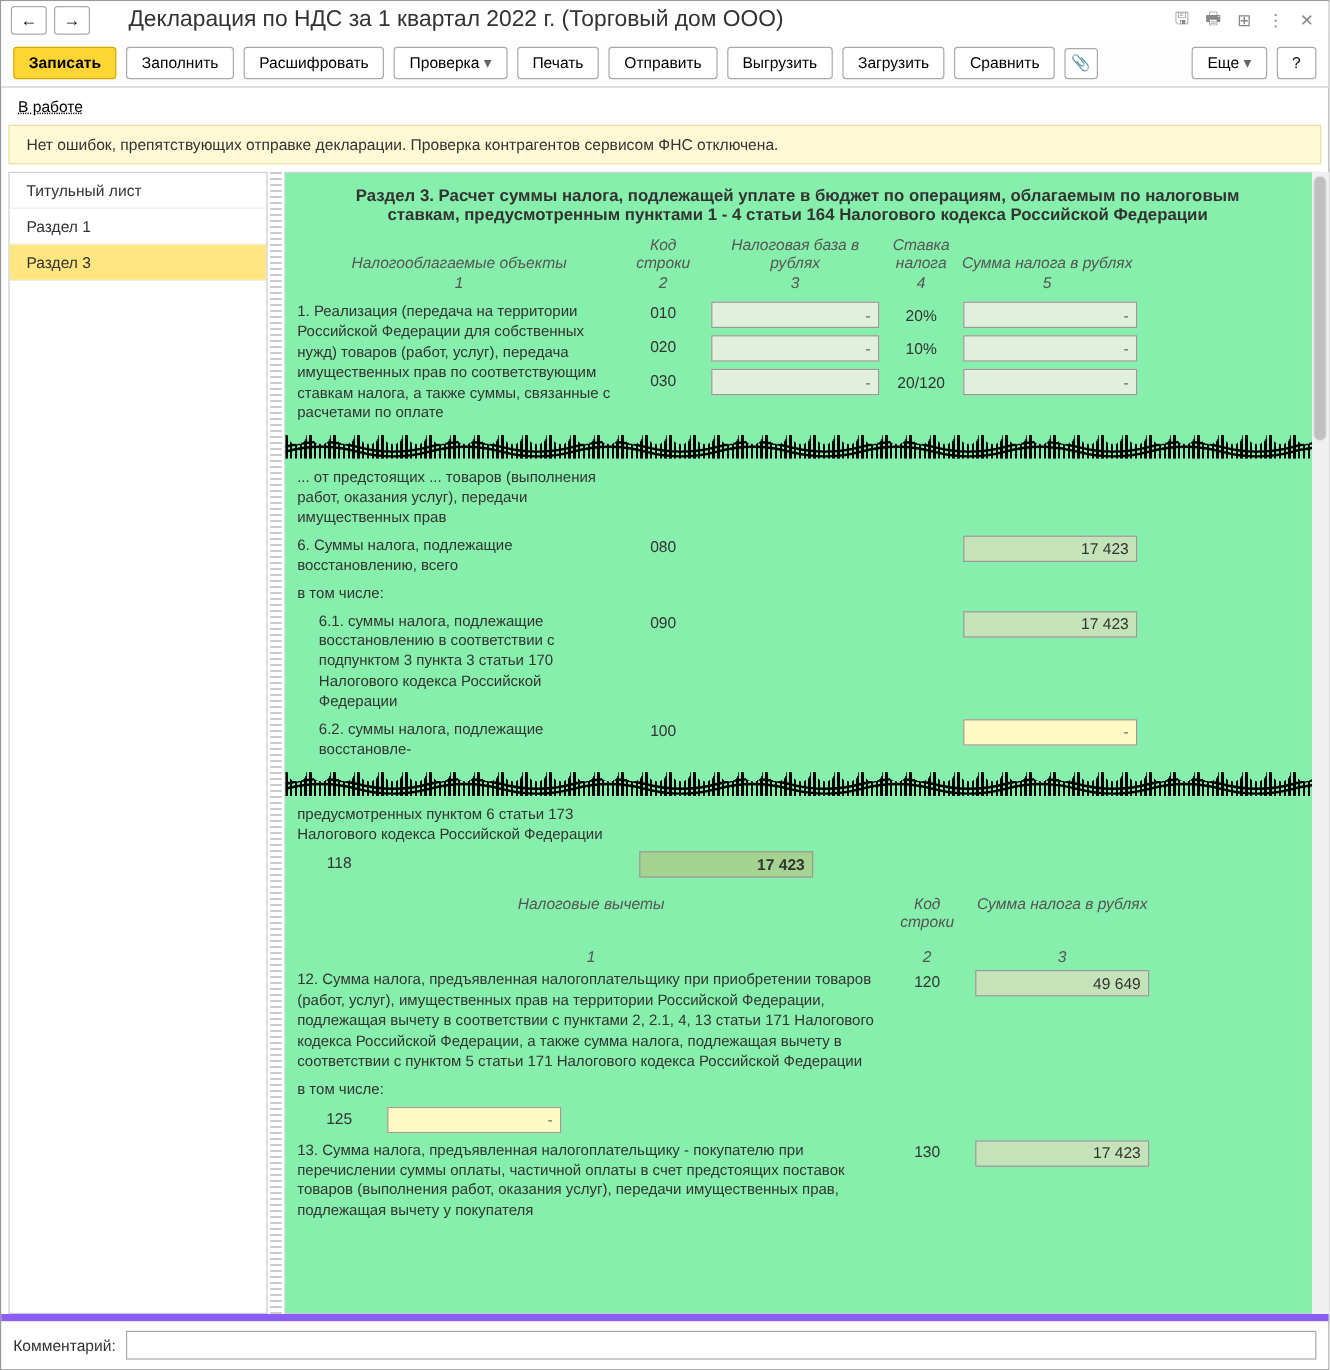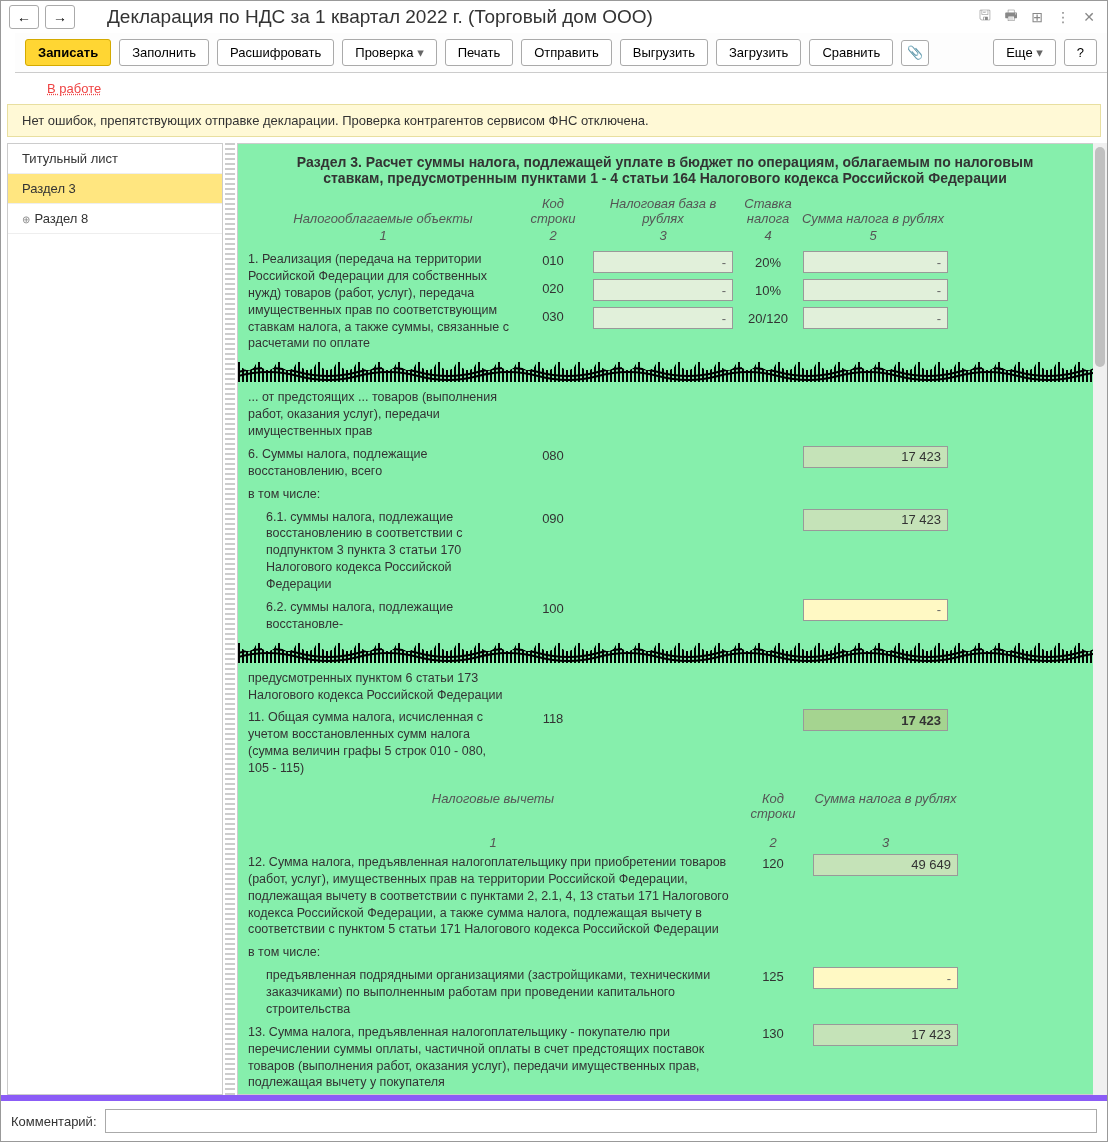--- a/index.html
+++ b/index.html
@@ -6,30 +6,30 @@
 body { font-family: Arial, sans-serif; font-size: 13px; background: #fff; color: #333; }
 .window { width: 1108px; height: 1142px; border: 1px solid #999; display: flex; flex-direction: column; }
 
 
 .titlebar { display: flex; align-items: center; padding: 4px 8px; background: #fff; gap: 6px; }
 .nav-btn { width: 30px; height: 24px; border: 1px solid #aaa; background: #fff; border-radius: 3px; cursor: pointer; display: flex; align-items: center; justify-content: center; font-size: 14px; }
 .title { font-size: 19px; margin-left: 26px; flex: 1; }
 .ticon { width: 20px; height: 20px; display: flex; align-items: center; justify-content: center; color: #888; cursor: pointer; font-size: 14px; }
 
 
-.toolbar { display: flex; align-items: center; padding: 6px 10px; gap: 8px; background: #fdfdfd; border-bottom: 1px solid #ccc; margin-left: 14px; }
+.toolbar { display: flex; align-items: center; padding: 6px 10px; gap: 8px; background: #fdfdfd; border-bottom: 1px solid #ccc; }
 .btn { padding: 5px 12px; border: 1px solid #aaa; background: #fff; border-radius: 3px; cursor: pointer; font-size: 13px; }
 .btn-primary { background: #ffd633; border-color: #d4aa00; font-weight: bold; }
 .spacer { flex: 1; }
 .btn-dd::after { content: " ▾"; color: #666; }
 .attach-btn { width: 28px; height: 26px; border: 1px solid #aaa; background: #fff; border-radius: 3px; display: flex; align-items: center; justify-content: center; }
 
 
 .statuslink { padding: 8px 14px; }
-.statuslink span { text-decoration: underline dotted; color: #ef4444; cursor: pointer; margin-left: 32px; }
+.statuslink span { text-decoration: underline dotted; color: #000000; cursor: pointer; }
 
 
 .infobar { background: #fff9d6; border: 1px solid #e8dfa0; padding: 8px 14px; margin: 0 6px 6px 6px; }
 
 
 .main { flex: 1; display: flex; overflow: hidden; padding: 0 6px; position: relative; }
 .sidebar { width: 216px; border: 1px solid #ccc; background: #fff; overflow-y: auto; }
 .sb-item { padding: 7px 14px; cursor: pointer; border-bottom: 1px solid #eee; }
 .sb-item.active { background: #ffe680; }
 .sb-item .exp { color: #888; margin-right: 4px; font-size: 10px; }
@@ -109,22 +109,22 @@
     <button class="btn">?</button>
   </div>
 
   <div class="statuslink"><span>В работе</span></div>
 
   <div class="infobar">Нет ошибок, препятствующих отправке декларации. Проверка контрагентов сервисом ФНС отключена.</div>
 
   <div class="main">
     <div class="sidebar">
       <div class="sb-item"><span>Титульный лист</span></div>
+      <div class="sb-item"><span>Раздел 1</span></div>
       <div class="sb-item active"><span>Раздел 3</span></div>
-      <div class="sb-item"><span class="exp">⊕</span><span>Раздел 8</span></div>
     </div>
 
     <div class="splitter"></div>
 
     <div class="content">
       <div class="section-title">Раздел 3. Расчет суммы налога, подлежащей уплате в бюджет по операциям, облагаемым по налоговым ставкам, предусмотренным пунктами 1 - 4 статьи 164 Налогового кодекса Российской Федерации</div>
 
       <div class="hdr-row">
         <div class="col-desc">Налогооблагаемые объекты</div>
         <div class="col-code">Код строки</div>
@@ -197,21 +197,20 @@
 
       <svg class="torn" viewBox="0 0 900 20" preserveAspectRatio="none">
           <path d="M0,10 Q30,2 60,10 T120,10 T180,10 T240,10 T300,10 T360,10 T420,10 T480,10 T540,10 T600,10 T660,10 T720,10 T780,10 T840,10 T900,10" stroke="#000" stroke-width="2" fill="none"></path>
           <path d="M0,14 Q30,6 60,14 T120,14 T180,14 T240,14 T300,14 T360,14 T420,14 T480,14 T540,14 T600,14 T660,14 T720,14 T780,14 T840,14 T900,14" stroke="#000" stroke-width="2" fill="none"></path>
         </svg>
 
       <div class="data-row">
           <div class="desc">предусмотренных пунктом 6 статьи 173 Налогового кодекса Российской Федерации</div>
         </div>
       <div class="data-row">
-        <div class="desc">11. Общая сумма налога, исчисленная с учетом восстановленных сумм налога (сумма величин графы 5 строк 010 - 080, 105 - 115)</div>
         <div class="code">118</div>
         <div style="width:210px"></div>
         <div class="cell tax cell-green-d">17 423</div>
       </div>
 
       <div class="subhdr">
         <div class="c1">Налоговые вычеты</div>
         <div class="c2">Код строки</div>
         <div class="c3">Сумма налога в рублях</div>
       </div>
@@ -223,21 +222,20 @@
 
       <div class="data-row">
         <div class="desc wide">12. Сумма налога, предъявленная налогоплательщику при приобретении товаров (работ, услуг), имущественных прав на территории Российской Федерации, подлежащая вычету в соответствии с пунктами 2, 2.1, 4, 13 статьи 171 Налогового кодекса Российской Федерации, а также сумма налога, подлежащая вычету в соответствии с пунктом 5 статьи 171 Налогового кодекса Российской Федерации</div>
         <div class="code">120</div>
         <div class="cell tax cell-green-m">49 649</div>
       </div>
       <div class="data-row">
           <div class="desc wide">в том числе:</div>
         </div>
       <div class="data-row">
-        <div class="desc wide indent">предъявленная подрядными организациями (застройщиками, техническими заказчиками) по выполненным работам при проведении капитального строительства</div>
         <div class="code">125</div>
         <div class="cell tax cell-yellow noval"></div>
       </div>
       <div class="data-row">
         <div class="desc wide">13. Сумма налога, предъявленная налогоплательщику - покупателю при перечислении суммы оплаты, частичной оплаты в счет предстоящих поставок товаров (выполнения работ, оказания услуг), передачи имущественных прав, подлежащая вычету у покупателя</div>
         <div class="code">130</div>
         <div class="cell tax cell-green-m">17 423</div>
       </div>
 
       

